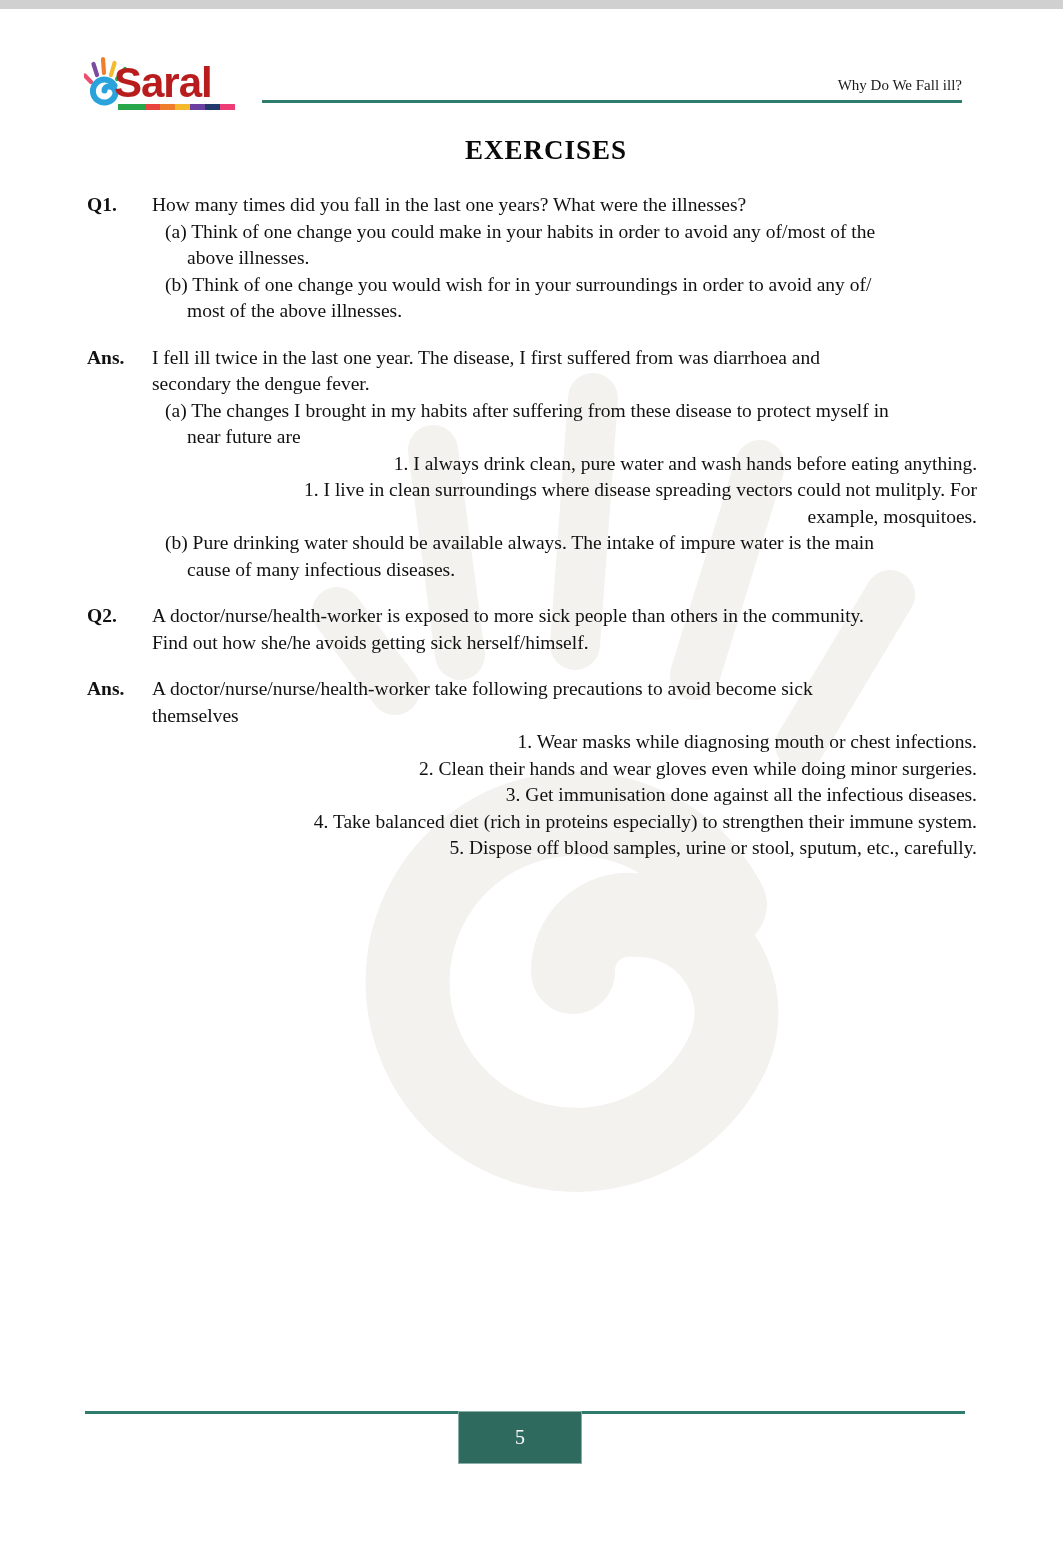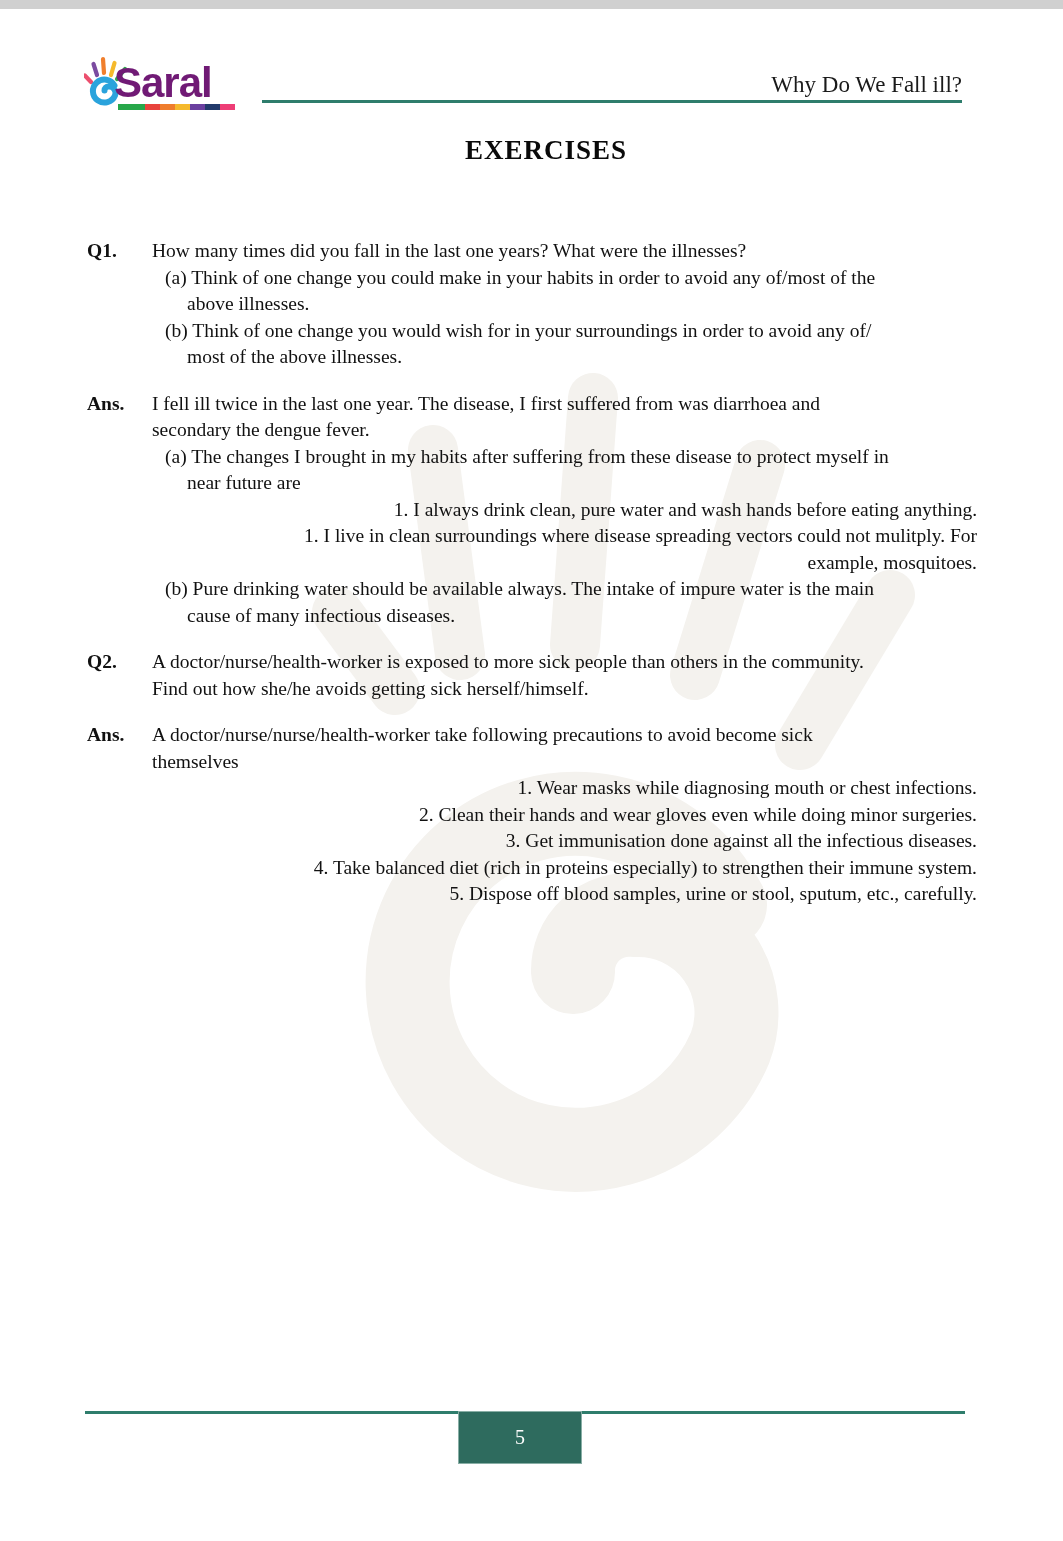--- a/index.html
+++ b/index.html
@@ -16,47 +16,46 @@
     background:#d0d0d0;
   }
   
   .watermark{position:absolute;left:275px;top:360px;pointer-events:none;}
   
   .logo-hand{position:absolute;left:84px;top:54px;}
   .logo-word{
     position:absolute;left:114px;top:62px;
     font-family:"Liberation Sans","DejaVu Sans",sans-serif;
     font-weight:bold;font-size:42px;line-height:42px;letter-spacing:-1px;
-    color:#701a75;
+    color:#b91c1c;
   }
   .logo-underline{
     position:absolute;left:118px;top:104px;width:117px;height:6px;
     display:flex;
   }
   .logo-underline div{flex:1;}
   .logo-underline div:first-child{flex:1.8;}
   .header-title{
     position:absolute;right:101px;top:73px;
-    font-size:23px;line-height:24px;color:#1a1a1a;
+    font-size:15px;line-height:24px;color:#1a1a1a;
   }
   .header-rule{
     position:absolute;left:262px;top:100px;width:700px;height:3px;
     background:#2e7d6c;
   }
   
   .page-heading{
     position:absolute;left:0;top:135px;width:1046px;
     text-align:center;
     font-size:27px;font-weight:bold;letter-spacing:1px;color:#0a0a0a;margin-left:23px;
   }
   
   .qa-list{
     position:absolute;left:87px;top:192px;width:890px;
     font-size:19.5px;
-    margin-top:46px;
   }
   .qa-block{
     display:flex;
     margin-bottom:20px;
   }
   .qa-label{
     width:65px;flex:0 0 65px;
     font-weight:bold;
     line-height:26.5px;
   }

